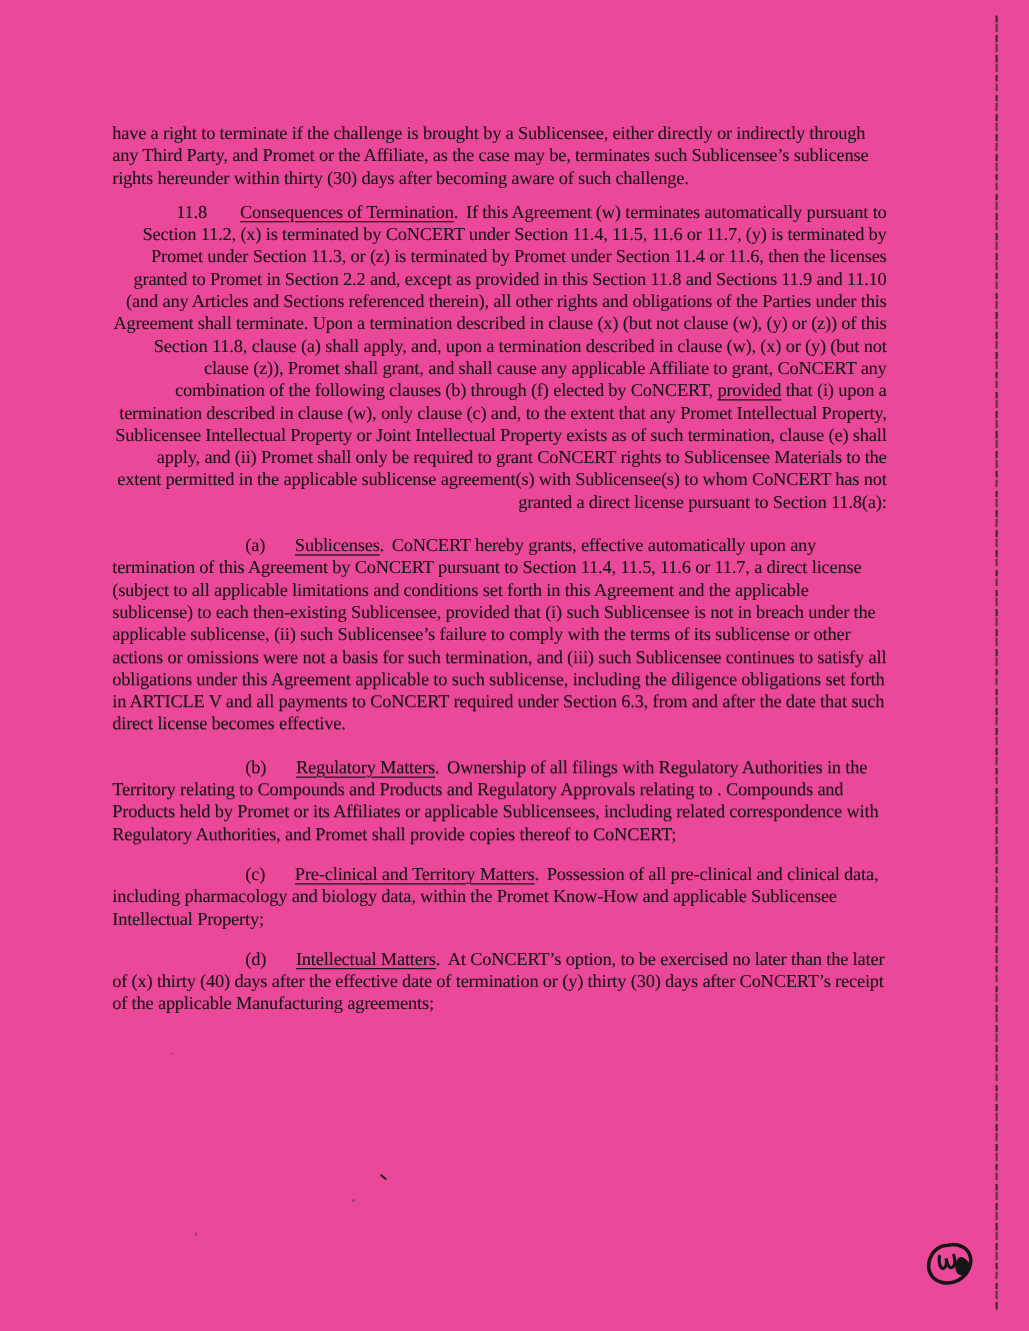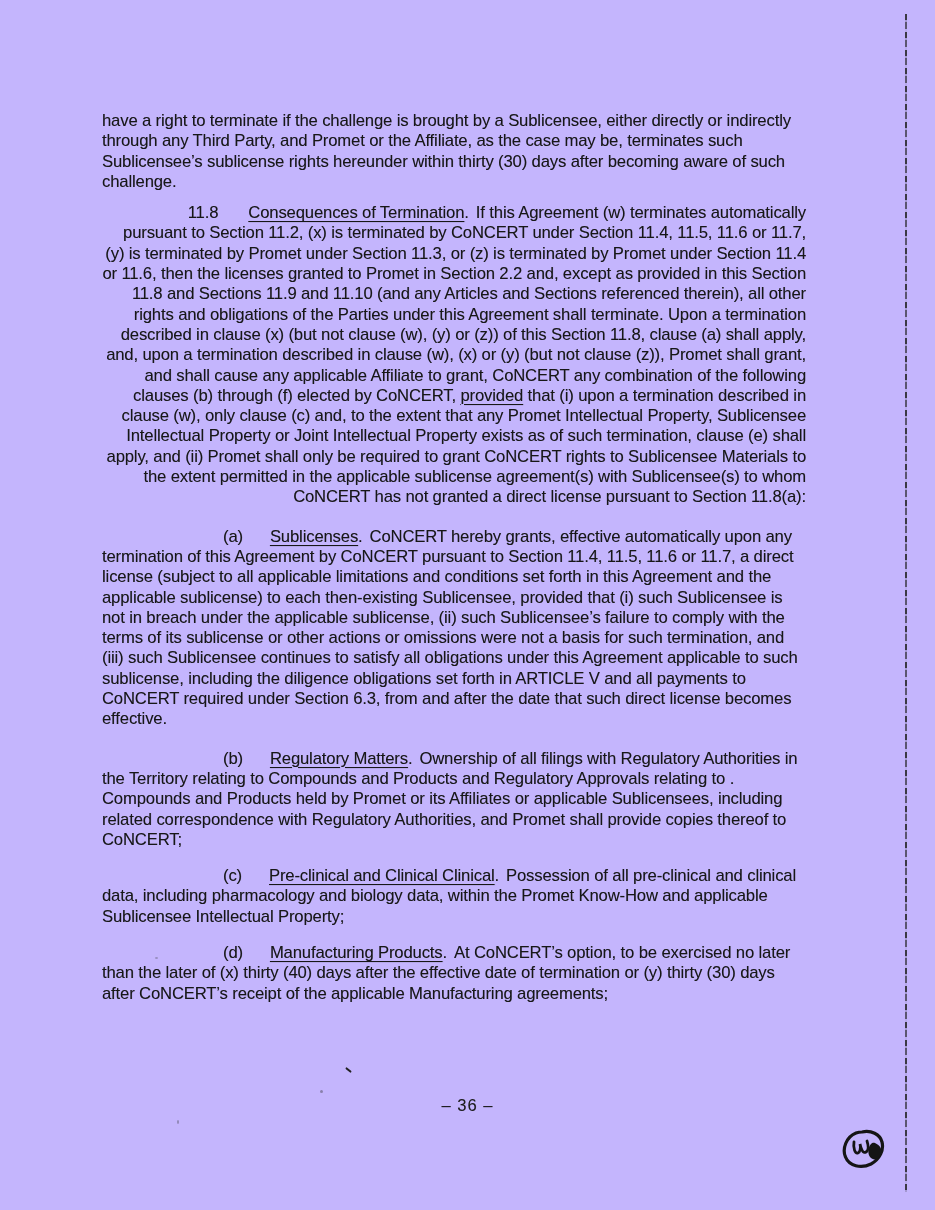--- a/index.html
+++ b/index.html
@@ -1,22 +1,22 @@
 <!DOCTYPE html>
 <html><head>
 <meta charset="utf-8">
 <style>
   html,body { margin:0; padding:0; background:#e9e9e9; }
   .page {
     position:relative;
     width:935px; height:1210px;
     margin:0 auto;
-    background:#c4b5fd;
+    background:#ec4899;
     overflow:hidden;
-    font-family:Liberation Sans, sans-serif;
+    font-family:Liberation Serif, serif;
     color:#171717;
   }
   .content {
     position:absolute;
     left:102px; top:111px;
     width:704px;
     font-size:16.6px;
     line-height:20.3px;
     letter-spacing:-0.12px;
     text-align:left;
@@ -68,27 +68,26 @@
   <div class="content">
 
     <p class="para">have a right to terminate if the challenge is brought by a Sublicensee, either directly or indirectly through any Third Party, and Promet or the Affiliate, as the case may be, terminates such Sublicensee’s sublicense rights hereunder within thirty (30) days after becoming aware of such challenge.</p>
 
     <p class="para indent-sec m-sec"><span>11.8</span><span class="tab-sec"></span><span class="u">Consequences of Termination</span><span class="dot">.</span><span>If this Agreement (w) terminates automatically pursuant to Section 11.2, (x) is terminated by CoNCERT under Section 11.4, 11.5, 11.6 or 11.7, (y) is terminated by Promet under Section 11.3, or (z) is terminated by Promet under Section 11.4 or 11.6, then the licenses granted to Promet in Section 2.2 and, except as provided in this Section 11.8 and Sections 11.9 and 11.10 (and any Articles and Sections referenced therein), all other rights and obligations of the Parties under this Agreement shall terminate. Upon a termination described in clause (x) (but not clause (w), (y) or (z)) of this Section 11.8, clause (a) shall apply, and, upon a termination described in clause (w), (x) or (y) (but not clause (z)), Promet shall grant, and shall cause any applicable Affiliate to grant, CoNCERT any combination of the following clauses (b) through (f) elected by CoNCERT, </span><span class="u">provided</span><span> that (i) upon a termination described in clause (w), only clause (c) and, to the extent that any Promet Intellectual Property, Sublicensee Intellectual Property or Joint Intellectual Property exists as of such termination, clause (e) shall apply, and (ii) Promet shall only be required to grant CoNCERT rights to Sublicensee Materials to the extent permitted in the applicable sublicense agreement(s) with Sublicensee(s) to whom CoNCERT has not granted a direct license pursuant to Section 11.8(a):</span></p>
 
     <p class="para indent-sub m-sub"><span>(a)</span><span class="tab-sub"></span><span class="u">Sublicenses</span><span class="dot">.</span><span>CoNCERT hereby grants, effective automatically upon any termination of this Agreement by CoNCERT pursuant to Section 11.4, 11.5, 11.6 or 11.7, a direct license (subject to all applicable limitations and conditions set forth in this Agreement and the applicable sublicense) to each then-existing Sublicensee, provided that (i) such Sublicensee is not in breach under the applicable sublicense, (ii) such Sublicensee’s failure to comply with the terms of its sublicense or other actions or omissions were not a basis for such termination, and (iii) such Sublicensee continues to satisfy all obligations under this Agreement applicable to such sublicense, including the diligence obligations set forth in ARTICLE V and all payments to CoNCERT required under Section 6.3, from and after the date that such direct license becomes effective.</span></p>
 
     <p class="para indent-sub m-sub"><span>(b)</span><span class="tab-sub"></span><span class="u">Regulatory Matters</span><span class="dot">.</span><span>Ownership of all filings with Regulatory Authorities in the Territory relating to Compounds and Products and Regulatory Approvals relating to . Compounds and Products held by Promet or its Affiliates or applicable Sublicensees, including related correspondence with Regulatory Authorities, and Promet shall provide copies thereof to CoNCERT;</span></p>
 
-    <p class="para indent-sub m-sub-sm"><span>(c)</span><span class="tab-sub"></span><span class="u">Pre-clinical and Clinical Clinical</span><span class="dot">.</span><span>Possession of all pre-clinical and clinical data, including pharmacology and biology data, within the Promet Know-How and applicable Sublicensee Intellectual Property;</span></p>
+    <p class="para indent-sub m-sub-sm"><span>(c)</span><span class="tab-sub"></span><span class="u">Pre-clinical and Territory Matters</span><span class="dot">.</span><span>Possession of all pre-clinical and clinical data, including pharmacology and biology data, within the Promet Know-How and applicable Sublicensee Intellectual Property;</span></p>
 
-    <p class="para indent-sub m-sub-sm"><span>(d)</span><span class="tab-sub"></span><span class="u">Manufacturing Products</span><span class="dot">.</span><span>At CoNCERT’s option, to be exercised no later than the later of (x) thirty (40) days after the effective date of termination or (y) thirty (30) days after CoNCERT’s receipt of the applicable Manufacturing agreements;</span></p>
+    <p class="para indent-sub m-sub-sm"><span>(d)</span><span class="tab-sub"></span><span class="u">Intellectual Matters</span><span class="dot">.</span><span>At CoNCERT’s option, to be exercised no later than the later of (x) thirty (40) days after the effective date of termination or (y) thirty (30) days after CoNCERT’s receipt of the applicable Manufacturing agreements;</span></p>
 
   </div>
 
-  <div class="page-number">– 36 –</div>
 
   <svg class="scribble" viewBox="0 0 48 42" aria-hidden="true">
     <path d="M23 3 C32 1 41 5 43 13 C45 21 41 30 32 35 C22 40 10 37 6.5 28 C3 20 7 8 17 4 C19 3.3 21 3 23 3 Z" fill="none" stroke="#151515" stroke-width="3.2" stroke-linecap="round"></path>
     <path d="M36 14 C41 16 44 21 42 26 C40 31 34 32 31 28 C28.5 24.5 29 18 32 15 C33 14 34.5 13.4 36 14 Z" fill="#151515"></path>
     <path d="M15 13 C14 19 16 25 19 24 C21 23.2 22 19 21 15 C22 20 24 25 27 23 C30 21 29 15 28 12" fill="none" stroke="#151515" stroke-width="2.8" stroke-linecap="round"></path>
   </svg>
 
   <div class="scan-line"></div>
 
   <div class="speck-tick"></div>

